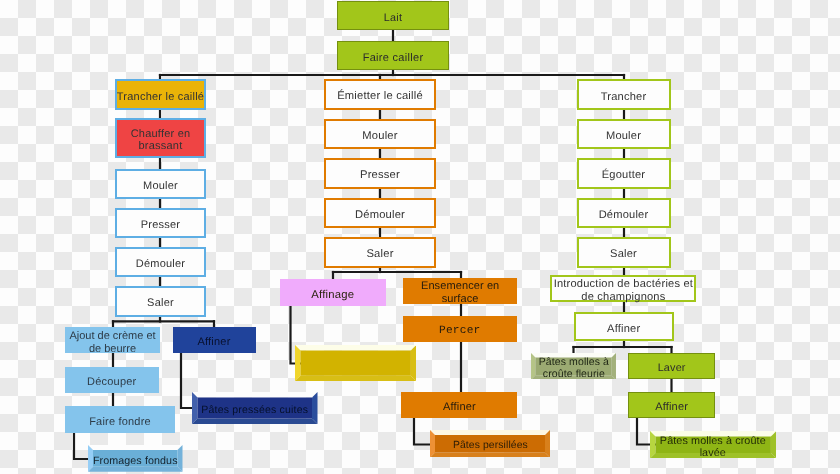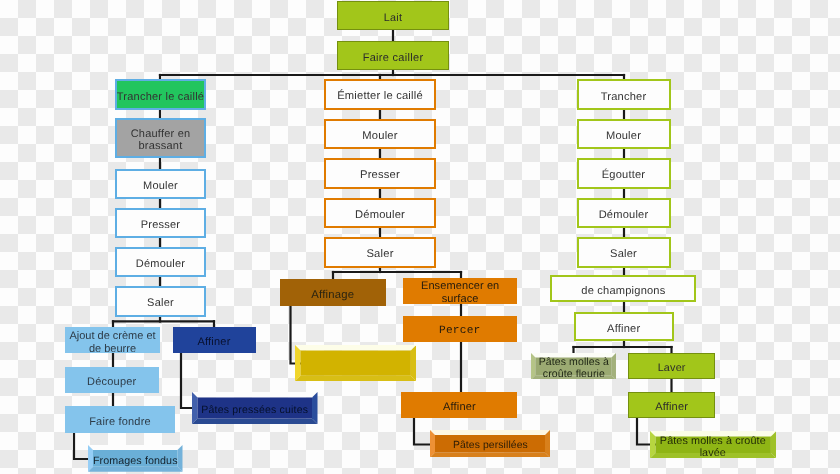--- a/index.html
+++ b/index.html
@@ -179,24 +179,24 @@
         </span>
       </div>
     </div>
   <div id="nodes">
       <div class="node" style="left: 337px; top: 1px; width: 112px; height: 29px; background: rgb(162, 198, 26); border: 1.3px solid rgb(117, 144, 15); color: rgb(43, 43, 43); font-size: 10.8px; letter-spacing: 0.3px;">
         <span class="lbl">Lait</span>
       </div>
       <div class="node" style="left: 337px; top: 41px; width: 112px; height: 29px; background: rgb(162, 198, 26); border: 1.3px solid rgb(117, 144, 15); color: rgb(43, 43, 43); font-size: 11px; letter-spacing: 0.3px;">
         <span class="lbl">Faire cailler</span>
       </div>
-      <div class="node" style="left: 115px; top: 79px; width: 91px; height: 31px; background: #22c55e; border: 2.2px solid rgb(94, 174, 228); color: rgb(51, 51, 51); font-size: 11px; letter-spacing: 0.22px;">
+      <div class="node" style="left: 115px; top: 79px; width: 91px; height: 31px; background: #eab308; border: 2.2px solid rgb(94, 174, 228); color: rgb(51, 51, 51); font-size: 11px; letter-spacing: 0.22px;">
         <span class="lbl">Trancher le caillé</span>
       </div>
-      <div class="node" style="left: 115px; top: 118px; width: 91px; height: 40px; background: #a3a3a3; border: 2.2px solid rgb(94, 174, 228); color: rgb(51, 51, 51); font-size: 11px; letter-spacing: 0.22px;">
+      <div class="node" style="left: 115px; top: 118px; width: 91px; height: 40px; background: #ef4444; border: 2.2px solid rgb(94, 174, 228); color: rgb(51, 51, 51); font-size: 11px; letter-spacing: 0.22px;">
         <span class="lbl">
           <i>Chauffer en</i>
           <i>brassant</i>
         </span>
       </div>
       <div class="node" style="left: 115px; top: 168.5px; width: 91px; height: 30.5px; background: rgb(253, 253, 253); border: 2.2px solid rgb(94, 174, 228); color: rgb(51, 51, 51); font-size: 11px; letter-spacing: 0.22px;">
         <span class="lbl">Mouler</span>
       </div>
       <div class="node" style="left: 115px; top: 207.5px; width: 91px; height: 30.5px; background: rgb(253, 253, 253); border: 2.2px solid rgb(94, 174, 228); color: rgb(51, 51, 51); font-size: 11px; letter-spacing: 0.22px;">
         <span class="lbl">Presser</span>
@@ -232,20 +232,21 @@
         <span class="lbl">Égoutter</span>
       </div>
       <div class="node" style="left: 576.5px; top: 197.5px; width: 94px; height: 30.5px; background: rgb(253, 253, 253); border: 2.3px solid rgb(162, 198, 26); color: rgb(51, 51, 51); font-size: 11.1px; letter-spacing: 0.2px;">
         <span class="lbl">Démouler</span>
       </div>
       <div class="node" style="left: 576.5px; top: 237px; width: 94px; height: 30.5px; background: rgb(253, 253, 253); border: 2.3px solid rgb(162, 198, 26); color: rgb(51, 51, 51); font-size: 11.1px; letter-spacing: 0.2px;">
         <span class="lbl">Saler</span>
       </div>
       <div class="node" style="left: 550.4px; top: 275.2px; width: 146px; height: 27.2px; background: rgb(253, 253, 253); border: 2.3px solid rgb(162, 198, 26); color: rgb(51, 51, 51); font-size: 11.1px; letter-spacing: 0.2px;">
         <span class="lbl">
+          <i>Introduction de bactéries et</i>
           <i>de champignons</i>
         </span>
       </div>
       <div class="node" style="left: 574px; top: 312.2px; width: 99.5px; height: 28.6px; background: rgb(253, 253, 253); border: 2.3px solid rgb(162, 198, 26); color: rgb(51, 51, 51); font-size: 11.1px; letter-spacing: 0.2px;">
         <span class="lbl">Affiner</span>
       </div>
       <div class="node" style="left: 65px; top: 327.3px; width: 95px; height: 25.8px; background: rgb(132, 196, 236); color: rgb(45, 59, 71); font-size: 11px; letter-spacing: 0px;">
         <span class="lbl">
           <i>Ajout de crème et</i>
           <i>de beurre</i>
@@ -253,21 +254,21 @@
       </div>
       <div class="node" style="left: 65px; top: 366.5px; width: 93.5px; height: 26.3px; background: rgb(132, 196, 236); color: rgb(45, 59, 71); font-size: 11px; letter-spacing: 0.2px;">
         <span class="lbl">Découper</span>
       </div>
       <div class="node" style="left: 65px; top: 406.3px; width: 110px; height: 26.3px; background: rgb(132, 196, 236); color: rgb(45, 59, 71); font-size: 11px; letter-spacing: 0.2px;">
         <span class="lbl">Faire fondre</span>
       </div>
       <div class="node" style="left: 172.5px; top: 327.3px; width: 83px; height: 26.1px; background: rgb(32, 67, 155); color: rgb(8, 16, 46); font-size: 11px; letter-spacing: 0.2px;">
         <span class="lbl">Affiner</span>
       </div>
-      <div class="node" style="left: 279.8px; top: 279.4px; width: 106px; height: 26.5px; background: #a16207; color: rgb(43, 36, 16); font-size: 11.3px; letter-spacing: 0.2px;">
+      <div class="node" style="left: 279.8px; top: 279.4px; width: 106px; height: 26.5px; background: #f0abfc; color: rgb(43, 36, 16); font-size: 11.3px; letter-spacing: 0.2px;">
         <span class="lbl">Affinage</span>
       </div>
       <div class="node" style="left: 402.9px; top: 277.6px; width: 114.5px; height: 26.1px; background: rgb(224, 123, 0); color: rgb(35, 26, 12); font-size: 11px; letter-spacing: 0.1px;">
         <span class="lbl">
           <i>Ensemencer en</i>
           <i>surface</i>
         </span>
       </div>
       <div class="node" style="left: 402.5px; top: 316.4px; width: 114.5px; height: 26.1px; background: rgb(224, 123, 0); color: rgb(35, 26, 12); font-size: 11.2px; letter-spacing: 0.2px; font-family: Liberation Mono, monospace;">
         <span class="lbl">Percer</span>

